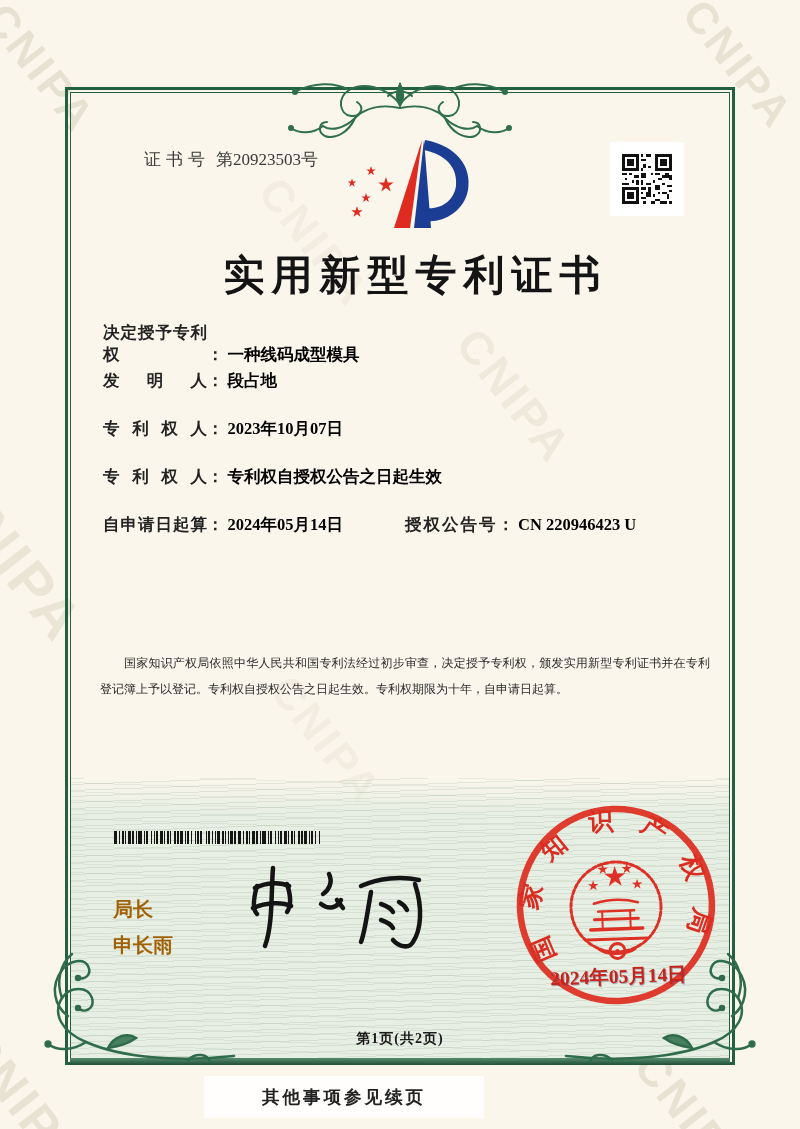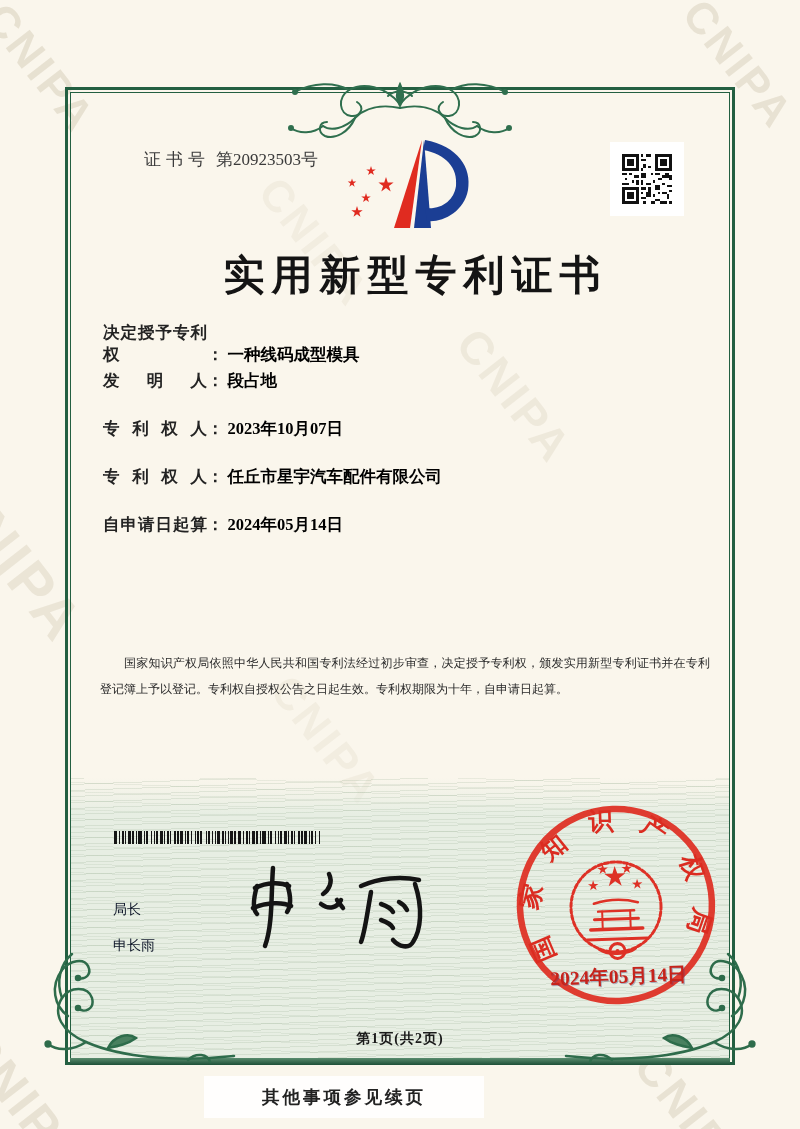--- a/index.html
+++ b/index.html
@@ -45,22 +45,22 @@
   .grant .glabel { letter-spacing:2px; }
 
   
   .paras { position:absolute; left:100px; top:650px; width:610px; z-index:5;
            font-size:12px; line-height:26px; color:#2A2A2A; text-align:justify; }
   .paras p { text-indent:2em; }
 
   
   .barcode { position:absolute; left:114px; top:831px; z-index:5; }
   .signer { position:absolute; left:113px; top:891px; z-index:5;
-            font-family:"Liberation Sans","DejaVu Sans",sans-serif; font-weight:normal;
-            font-size:14px; color:#0f172a; line-height:36px; }
+            font-family:"Liberation Sans","DejaVu Sans",sans-serif; font-weight:bold;
+            font-size:20px; color:#a16207; line-height:36px; }
   .signature { position:absolute; left:233px; top:852px; z-index:6; }
 
   
   .seal { position:absolute; left:510px; top:803px; z-index:6; transform:rotate(-2deg); }
   .seal textPath { font-family:"Liberation Serif","DejaVu Serif",serif; }
 
   
   .page-number { position:absolute; left:0; width:800px; top:1030px; z-index:5; text-align:center;
                  font-size:14px; font-weight:bold; color:#1B1B1B; letter-spacing:1px; }
   .continuation { position:absolute; left:0; width:688px; top:1076px; z-index:5; text-align:center; }
@@ -225,24 +225,27 @@
     <div class="frow">
       <span class="flabel">决定授予专利权</span><span>：</span><span class="fvalue">一种线码成型模具</span>
     </div>
     <div class="frow">
       <span class="flabel">发明人</span><span>：</span><span class="fvalue">段占地</span>
     </div>
     <div class="frow">
       <span class="flabel">专利权人</span><span>：</span><span class="fvalue">2023年10月07日</span>
     </div>
     <div class="frow">
-      <span class="flabel">专利权人</span><span>：</span><span class="fvalue">任丘市星宇汽车配件有限公司</span>
+      <span class="flabel">专利权人</span><span>：</span><span class="fvalue">专利权自授权公告之日起生效</span>
     </div>
     <div class="frow">
       <span class="flabel">自申请日起算</span><span>：</span><span class="fvalue">2024年05月14日</span>
+      <span class="grant">
+        <span class="glabel">授权公告号</span><span>：</span><span class="fvalue">CN 220946423 U</span>
+      </span>
     </div>
   </div>
 
   <div class="paras">
     <p>国家知识产权局依照中华人民共和国专利法经过初步审查，决定授予专利权，颁发实用新型专利证书并在专利登记簿上予以登记。专利权自授权公告之日起生效。专利权期限为十年，自申请日起算。</p>
   </div>
 
   <svg class="barcode" width="206" height="13" viewBox="0 0 206 13">
     <line x1="0" y1="6.5" x2="206" y2="6.5" stroke="#151515" stroke-width="13" stroke-dasharray="3 2 1 2 2 1 1 2 3 1 2 2 1 1 4 2 1 1 2 3 1 2 1 1 2 2 3 1 1 2 2 1 1 3 2 1 2 1 3 2 1 1 2 2 1 3 1 1 2 1 2 4 1 1 2 2 1 2 1 1 3 2 2 1 1 2 1 1 3 1 2 2"></line>
   </svg>

